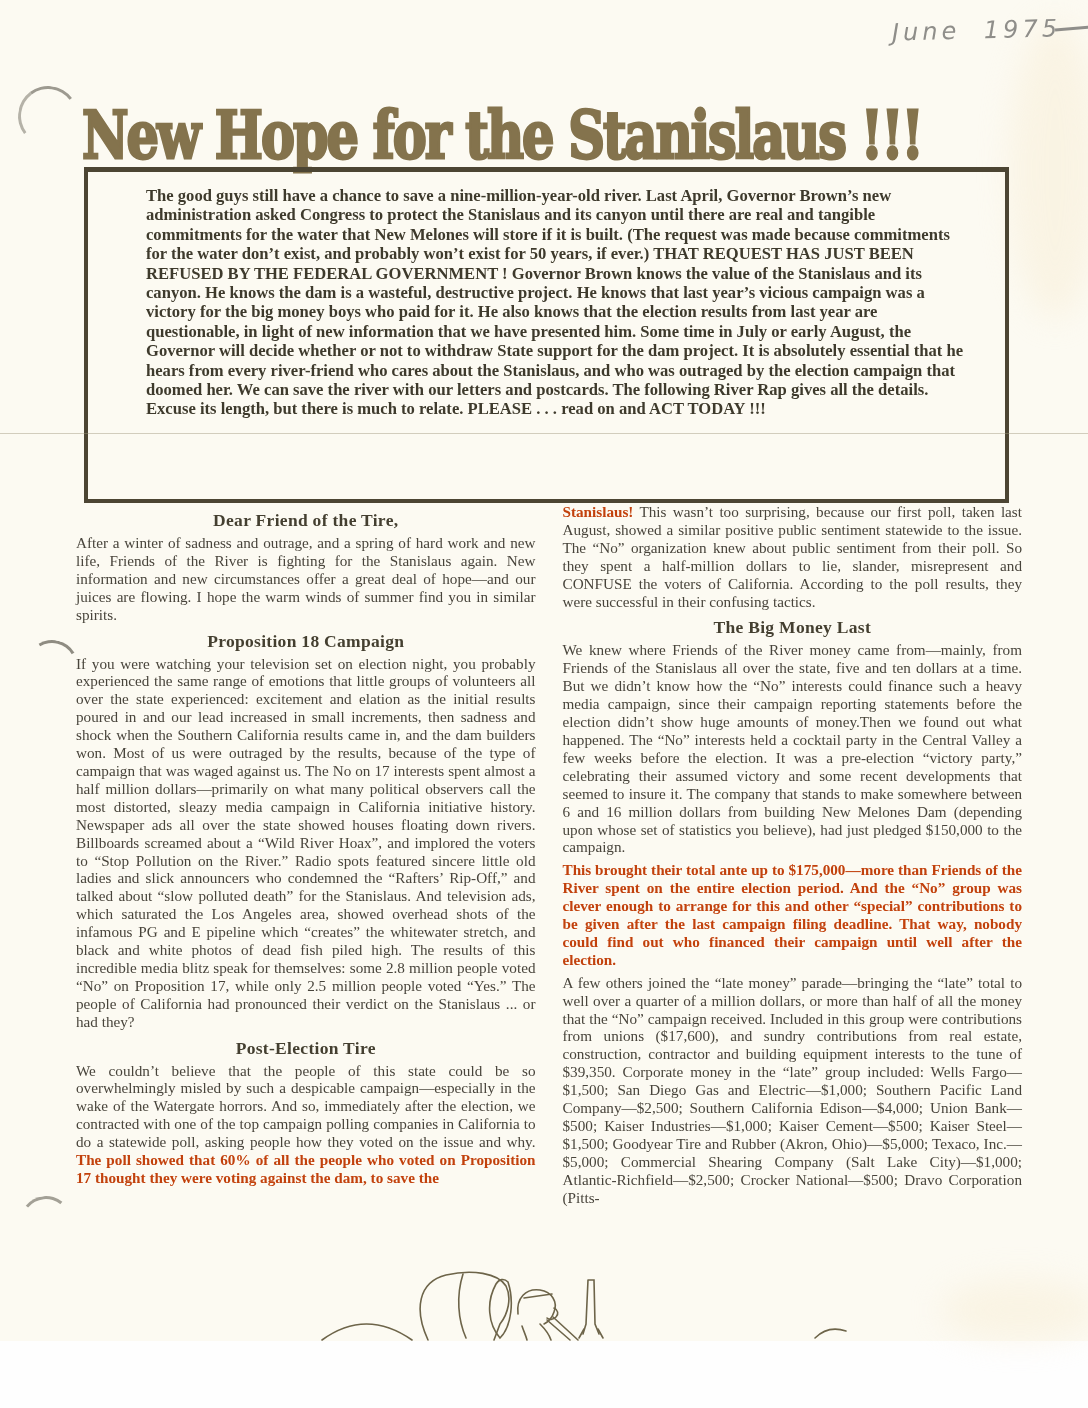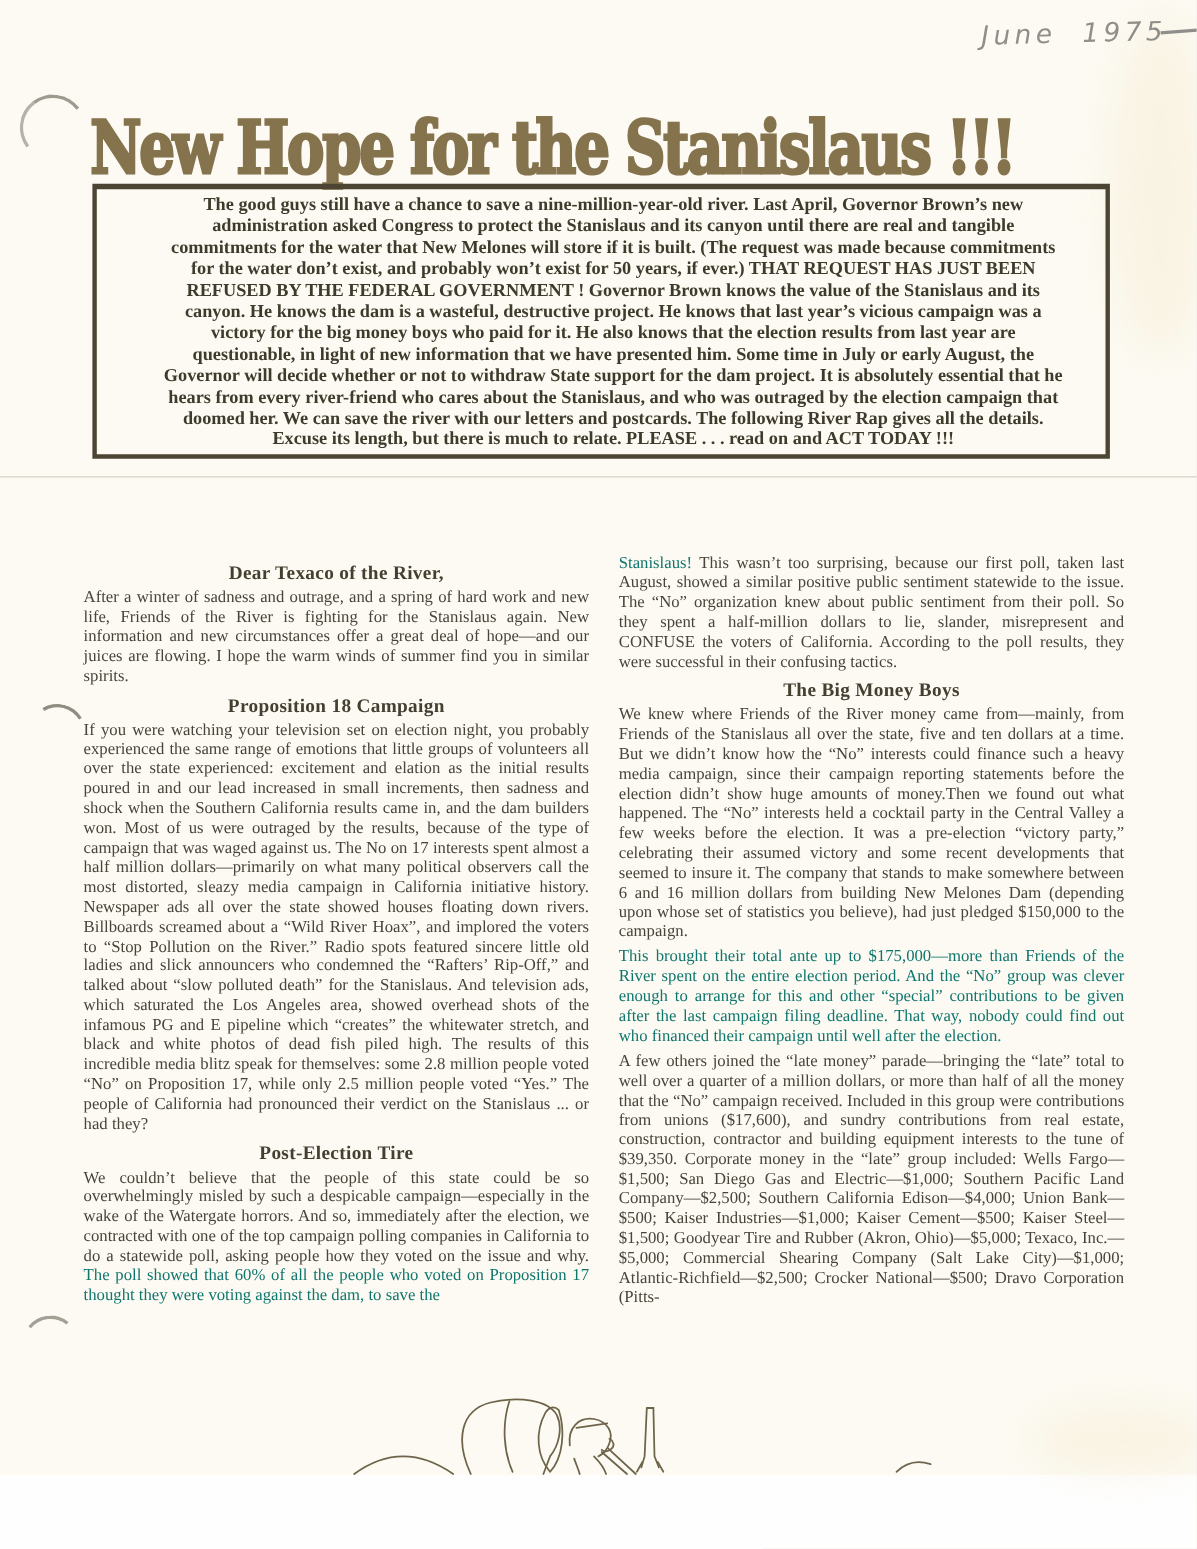--- a/index.html
+++ b/index.html
@@ -24,35 +24,35 @@
   .hw-tail{display:inline-block;width:40px;border-top:3px solid #8f8e8a;vertical-align:6px;transform:rotate(-3deg);margin-left:-6px;}
 
   .title{
     position:absolute;left:82px;top:96px;margin:0;white-space:nowrap;
     font-family:"DejaVu Serif",serif;font-weight:bold;font-size:51px;letter-spacing:-2px;
     color:#84734d;-webkit-text-stroke:2.2px #84734d;text-shadow:0 0 1px #84734d;
     transform:scaleY(1.30);transform-origin:0 0;
   }
 
   .intro-box{
-    position:absolute;left:84px;top:167px;width:925px;height:250px;box-sizing:border-box;
+    position:absolute;left:84px;top:167px;width:925px;height:336px;box-sizing:border-box;
     border:4px solid #4c4533;border-top-width:5px;
-    padding:4px 36px 8px 58px;
-    font-weight:bold;font-size:16.6px;line-height:19.4px;color:#3e3a2c;text-align:center;
+    padding:14px 36px 8px 58px;
+    font-weight:bold;font-size:16.6px;line-height:19.4px;color:#3e3a2c;text-align:left;
   }
   .intro-box p{margin:0;}
 
   .crease{position:absolute;left:0;top:433px;width:1088px;height:1px;background:rgba(160,150,125,.45);}
 
   .columns{position:absolute;left:76px;top:503px;width:946px;display:flex;gap:27px;}
   .col{flex:1;font-size:15.2px;line-height:17.9px;text-align:justify;color:#48443b;}
   .col h2{font-size:17.5px;line-height:20px;font-weight:bold;text-align:center;
     margin:7px 0 4px 0;color:#443f30;letter-spacing:.3px;}
   .col p{margin:0 0 5px 0;}
-  .col .bold, .col b{font-weight:normal;color:#0f766e;}
+  .col .bold, .col b{font-weight:bold;color:#c2410c;}
 
   .artwork{position:absolute;left:300px;top:1268px;}
 </style>
 </head>
 <body>
 
 <div class="page">
 
   <div class="below-scan"></div>
   <div class="stain s1"></div>
@@ -69,34 +69,34 @@
   <h1 class="title">New Hope for the Stanislaus !!!</h1>
 
   <div class="intro-box">
     <p>The good guys still have a chance to save a nine-million-year-old river. Last April, Governor Brown’s new administration asked Congress to protect the Stanislaus and its canyon until there are real and tangible commitments for the water that New Melones will store if it is built. (The request was made because commitments for the water don’t exist, and probably won’t exist for 50 years, if ever.) THAT REQUEST HAS JUST BEEN REFUSED BY THE FEDERAL GOVERNMENT ! Governor Brown knows the value of the Stanislaus and its canyon. He knows the dam is a wasteful, destructive project. He knows that last year’s vicious campaign was a victory for the big money boys who paid for it. He also knows that the election results from last year are questionable, in light of new information that we have presented him. Some time in July or early August, the Governor will decide whether or not to withdraw State support for the dam project. It is absolutely essential that he hears from every river-friend who cares about the Stanislaus, and who was outraged by the election campaign that doomed her. We can save the river with our letters and postcards. The following River Rap gives all the details. Excuse its length, but there is much to relate. PLEASE . . . read on and ACT TODAY !!!</p>
   </div>
 
   <div class="crease"></div>
 
   <div class="columns">
     <div class="col">
-      <h2>Dear Texaco of the River,</h2>
+      <h2>Dear Friend of the Tire,</h2>
       <p>After a winter of sadness and outrage, and a spring of hard work and new life, Friends of the River is fighting for the Stanislaus again. New information and new circumstances offer a great deal of hope—and our juices are flowing. I hope the warm winds of summer find you in similar spirits.</p>
 
       <h2>Proposition 18 Campaign</h2>
       <p>If you were watching your television set on election night, you probably experienced the same range of emotions that little groups of volunteers all over the state experienced: excitement and elation as the initial results poured in and our lead increased in small increments, then sadness and shock when the Southern California results came in, and the dam builders won. Most of us were outraged by the results, because of the type of campaign that was waged against us. The No on 17 interests spent almost a half million dollars—primarily on what many political observers call the most distorted, sleazy media campaign in California initiative history. Newspaper ads all over the state showed houses floating down rivers. Billboards screamed about a “Wild River Hoax”, and implored the voters to “Stop Pollution on the River.” Radio spots featured sincere little old ladies and slick announcers who condemned the “Rafters’ Rip-Off,” and talked about “slow polluted death” for the Stanislaus. And television ads, which saturated the Los Angeles area, showed overhead shots of the infamous PG and E pipeline which “creates” the whitewater stretch, and black and white photos of dead fish piled high. The results of this incredible media blitz speak for themselves: some 2.8 million people voted “No” on Proposition 17, while only 2.5 million people voted “Yes.” The people of California had pronounced their verdict on the Stanislaus ... or had they?</p>
 
       <h2>Post-Election Tire</h2>
       <p><span>We couldn’t believe that the people of this state could be so overwhelmingly misled by such a despicable campaign—especially in the wake of the Watergate horrors. And so, immediately after the election, we contracted with one of the top campaign polling companies in California to do a statewide poll, asking people how they voted on the issue and why. </span><b>The poll showed that 60% of all the people who voted on Proposition 17 thought they were voting against the dam, to save the</b></p>
     </div>
 
     <div class="col">
       <p><b>Stanislaus!</b><span> This wasn’t too surprising, because our first poll, taken last August, showed a similar positive public sentiment statewide to the issue. The “No” organization knew about public sentiment from their poll. So they spent a half-million dollars to lie, slander, misrepresent and CONFUSE the voters of California. According to the poll results, they were successful in their confusing tactics.</span></p>
 
-      <h2>The Big Money Boys</h2>
+      <h2>The Big Money Last</h2>
       <p>We knew where Friends of the River money came from—mainly, from Friends of the Stanislaus all over the state, five and ten dollars at a time. But we didn’t know how the “No” interests could finance such a heavy media campaign, since their campaign reporting statements before the election didn’t show huge amounts of money.Then we found out what happened. The “No” interests held a cocktail party in the Central Valley a few weeks before the election. It was a pre-election “victory party,” celebrating their assumed victory and some recent developments that seemed to insure it. The company that stands to make somewhere between 6 and 16 million dollars from building New Melones Dam (depending upon whose set of statistics you believe), had just pledged $150,000 to the campaign.</p>
       <p class="bold">This brought their total ante up to $175,000—more than Friends of the River spent on the entire election period. And the “No” group was clever enough to arrange for this and other “special” contributions to be given after the last campaign filing deadline. That way, nobody could find out who financed their campaign until well after the election.</p>
       <p>A few others joined the “late money” parade—bringing the “late” total to well over a quarter of a million dollars, or more than half of all the money that the “No” campaign received. Included in this group were contributions from unions ($17,600), and sundry contributions from real estate, construction, contractor and building equipment interests to the tune of $39,350. Corporate money in the “late” group included: Wells Fargo—$1,500; San Diego Gas and Electric—$1,000; Southern Pacific Land Company—$2,500; Southern California Edison—$4,000; Union Bank—$500; Kaiser Industries—$1,000; Kaiser Cement—$500; Kaiser Steel—$1,500; Goodyear Tire and Rubber (Akron, Ohio)—$5,000; Texaco, Inc.—$5,000; Commercial Shearing Company (Salt Lake City)—$1,000; Atlantic-Richfield—$2,500; Crocker National—$500; Dravo Corporation (Pitts-</p>
     </div>
   </div>
 
   <svg class="artwork" width="560" height="74" viewBox="0 0 560 74" fill="none" stroke="#6d6449" stroke-width="1.6" stroke-linecap="round">
 
     <path d="M 22 72 Q 66 40 112 72"></path>
 

